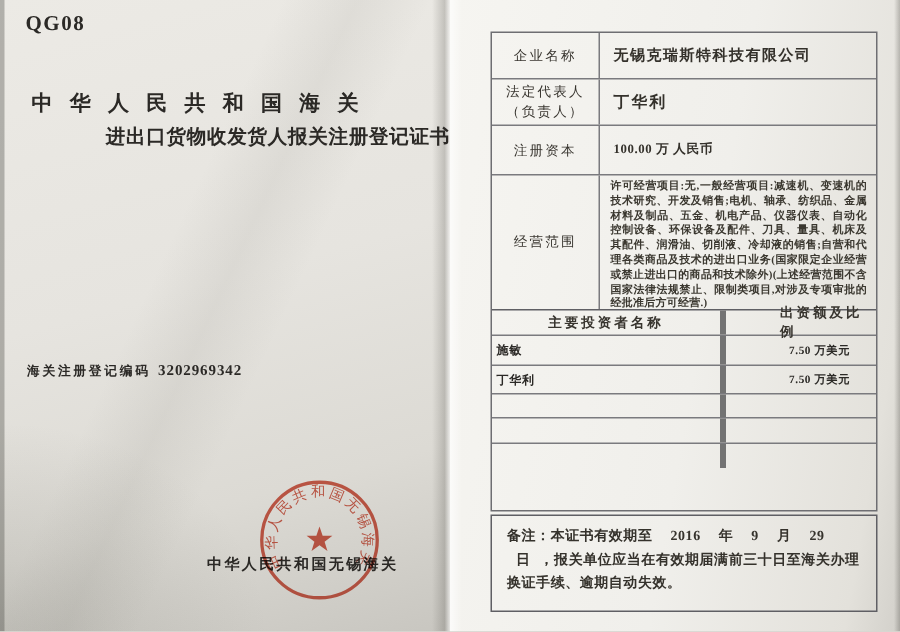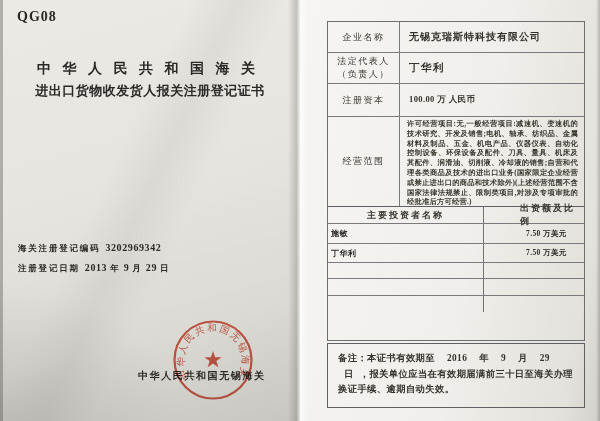--- a/index.html
+++ b/index.html
@@ -16,23 +16,23 @@
   .edge-right { position:absolute; right:0; top:0; width:4px; height:421px; background:linear-gradient(90deg,rgba(0,0,0,0),rgba(70,68,62,.30)); }
   .fold { position:absolute; left:288px; top:0; width:20px; height:421px;
           background:linear-gradient(90deg,rgba(0,0,0,0) 0%,rgba(95,93,87,.28) 42%,rgba(255,255,255,.65) 62%,rgba(0,0,0,0) 100%); }
   .crease { position:absolute; left:0; top:0; width:300px; height:421px; pointer-events:none;
             background:linear-gradient(115deg,transparent 38%,rgba(120,118,110,.10) 48%,transparent 58%); }
   .shade-bl { position:absolute; left:0; top:280px; width:180px; height:141px; pointer-events:none;
               background:radial-gradient(ellipse at 0% 100%,rgba(92,92,84,.18),transparent 70%); }
 
   
   .form-code { position:absolute; left:17px; top:9px; font-size:14px; font-weight:bold; letter-spacing:1px; }
-  .title1 { position:absolute; left:16px; top:60px; width:264px; text-align:center;
+  .title1 { position:absolute; left:0; top:60px; width:264px; text-align:center;
             font-size:14px; font-weight:bold; letter-spacing:4px; }
-  .title2 { position:absolute; left:0; top:82px; width:300px; text-align:center;
+  .title2 { position:absolute; left:0; top:82px; width:300px; text-align:right;
             font-size:13px; font-weight:bold; letter-spacing:.5px; }
   .regline { position:absolute; left:18px; white-space:nowrap; }
   .regline .lbl { font-size:8.5px; font-weight:bold; letter-spacing:1.8px; }
   .regline .num { font-size:10px; font-weight:bold; letter-spacing:.6px; margin-left:5px;text-align:right; }
   .regline .unit { font-size:8.5px; font-weight:bold; margin-left:3px; }
   .regcode { top:237px; }
   .regdate { top:257px; }
   .issuer { position:absolute; left:138px; top:369px; font-size:10px; font-weight:bold; letter-spacing:1.6px; white-space:nowrap; }
   .stamp { position:absolute; left:168px; top:315px; width:90px; height:90px; opacity:.85; mix-blend-mode:multiply; }
 
@@ -48,21 +48,21 @@
   .r5 { height:90px; border-bottom:1.5px solid #5f5f64; }
   .v-name { font-size:10px; font-weight:bold; letter-spacing:1px; }
   .v-addr { font-size:7.5px; font-weight:bold; letter-spacing:.3px; }
   .v-rep  { font-size:10.5px; font-weight:bold; letter-spacing:1.5px; }
   .v-cap  { font-size:8.5px; font-weight:bold; letter-spacing:.4px; }
   .v-scope { font-size:7.3px; font-weight:bold; line-height:9.8px; letter-spacing:.2px;
              padding:2px 6px 2px 7px; text-align:justify; color:#3a372f; }
   .inv-head { height:17px; }
   .inv-head .ncell, .inv-head .acell { display:flex; align-items:center; justify-content:center;
              font-size:9px; font-weight:bold; letter-spacing:2px; color:#38352f; }
-  .ncell { width:156px; border-right:1px solid #737373; }
+  .ncell { width:156px; border-right:4px solid #737373; }
   .acell { flex:1;margin-left:36px; }
   .inv-row .ncell { display:flex; align-items:center; padding-left:3px; font-size:8px; font-weight:bold; letter-spacing:.5px; }
   .inv-row .acell { display:flex; align-items:center; padding-left:6px; font-size:7.5px; font-weight:bold; letter-spacing:.4px; }
   .i1 { height:20px; } .i2 { height:19px; } .i3 { height:16px; } .i4 { height:17px; } .i5 { height:16px; }
 
   .tbl-note { position:absolute; left:327px; top:343px; width:258px; height:65px;
               border:1.5px solid #5f5f64; padding:7px 10px 0 10px;
               font-size:9.3px; font-weight:bold; line-height:15.5px; letter-spacing:.4px; color:#35322c; }
   .tbl-note .d { display:inline-block; }
   .tbl-note .dy { margin:0 6px 0 12px; } .tbl-note .du { margin:0 6px; }
@@ -81,23 +81,20 @@
   <div class="edge-right"></div>
 
   <div class="form-code">QG08</div>
   <div class="title1">中 华 人 民 共 和 国 海 关</div>
   <div class="title2">进出口货物收发货人报关注册登记证书</div>
 
   <div class="regline regcode">
     <span class="lbl">海关注册登记编码</span><span class="num">3202969342</span>
   </div>
 
-  <div class="regline regdate">
-    <span class="lbl">注册登记日期</span><span class="num">2013</span><span class="unit">年</span><span class="num">9</span><span class="unit">月</span><span class="num">29</span><span class="unit">日</span>
-  </div>
 
   <div class="issuer">中华人民共和国无锡海关</div>
 
   <svg class="stamp" viewBox="-45 -45 90 90">
     <circle cx="0" cy="0" r="38.5" fill="none" stroke="#cf4631" stroke-width="2.2"></circle>
     <path id="stampArc" d="M -25.1 14.5 A 29 29 0 1 1 25.1 14.5" fill="none"></path>
     <text font-size="9.5" letter-spacing="2" fill="#cf4631" font-family="Liberation Serif, DejaVu Serif, serif">
       <textPath href="#stampArc" startOffset="50%" text-anchor="middle">中华人民共和国无锡海关</textPath>
     </text>
     <polygon fill="#cf4631" points="0,-9 2.1,-2.8 8.6,-2.8 3.4,1.1 5.3,7.3 0,3.5 -5.3,7.3 -3.4,1.1 -8.6,-2.8 -2.1,-2.8"></polygon>

